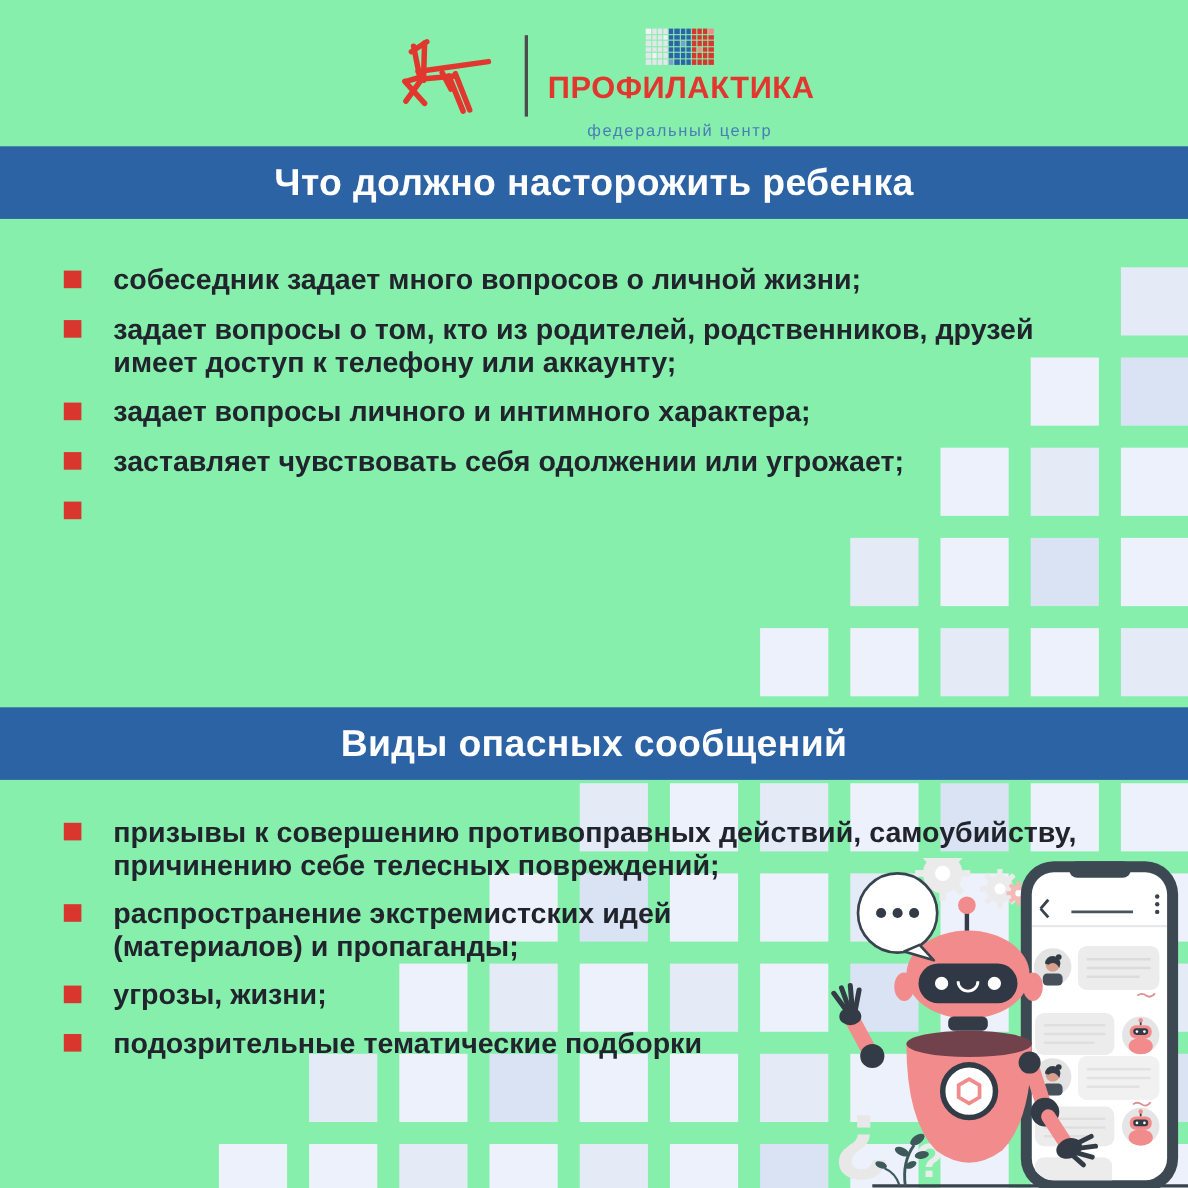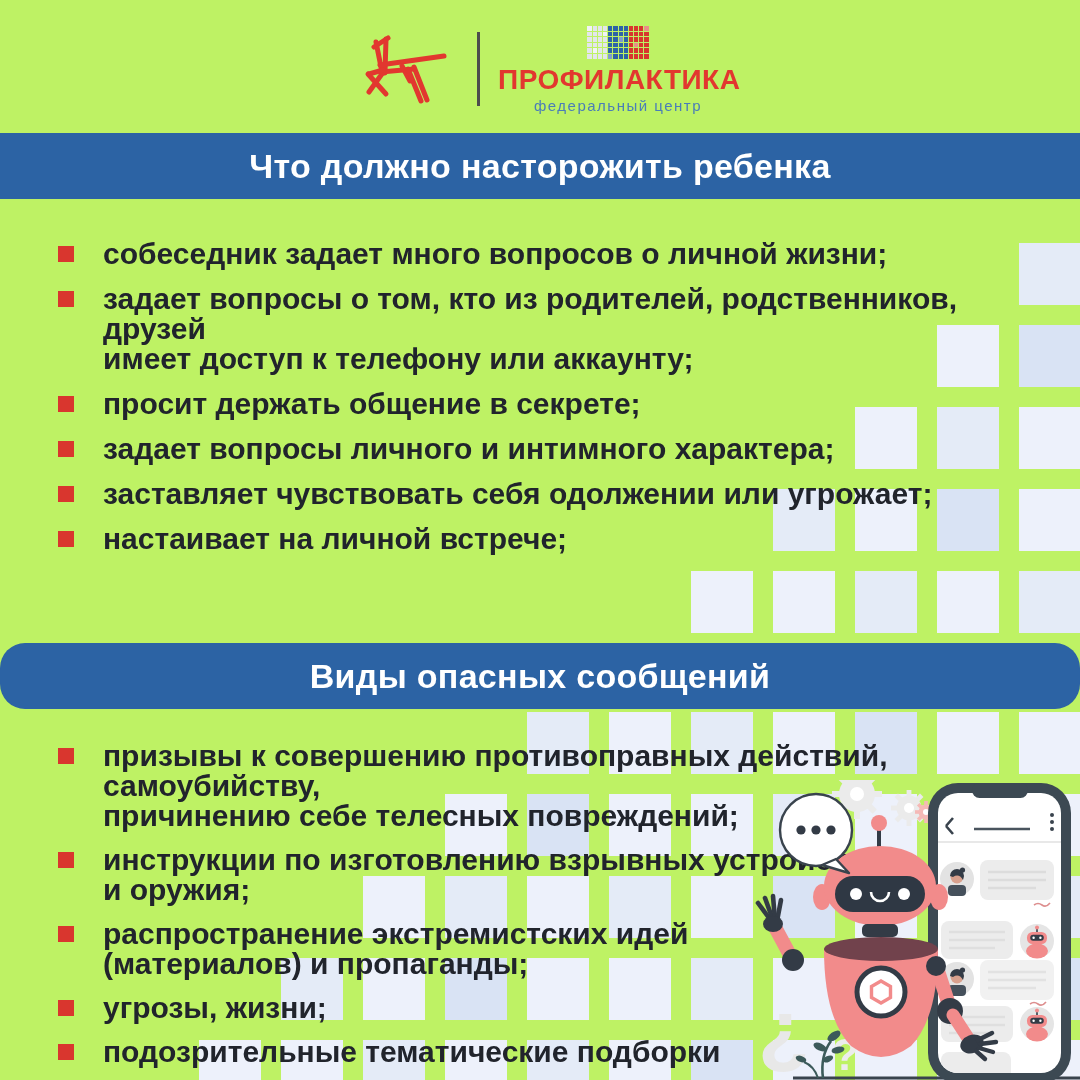--- a/index.html
+++ b/index.html
@@ -1,45 +1,45 @@
 <!DOCTYPE html>
 <html style="--band-blue: #2c63a4; --accent-red: #d9362e; --text-dark: #21242c; --brand-red: #e2372f; --brand-blue: #4a7db8; --robot-pink: #f28b8b; --robot-dark: #333b46;"><head>
 <meta charset="utf-8">
 <style>
   html,body{margin:0;padding:0;background:#888;}
   .canvas{
-    position:relative;width:1080px;height:1080px;background:#bef264;
+    position:relative;width:1080px;height:1080px;background:#86efac;
     overflow:hidden;font-family:"Liberation Sans", sans-serif;
     margin:0 auto;
   }
   
   #bg-squares{position:absolute;inset:0;z-index:0;}
   .bg-sq{position:absolute;width:62px;height:62px;}
   
   .logo-row{position:absolute;top:0;left:0;width:1080px;height:133px;z-index:2;}
   .chair-svg{position:absolute;left:356px;top:26px;}
   .logo-divider{position:absolute;left:477px;top:32px;width:3px;height:74px;background:#4d4d4d;}
   .brand{position:absolute;left:498px;top:24px;width:240px;text-align:center;}
   #flag-grid{display:grid;grid-template-columns:repeat(12,4.2px);grid-auto-rows:4.6px;gap:1px;justify-content:center;margin:2px auto 6px auto;}
   .brand-name{font-size:28px;font-weight:700;color:var(--brand-red,#e2372f);letter-spacing:.5px;line-height:30px;}
-  .brand-sub{font-size:15px;font-weight:400;color:var(--brand-blue,#4a7db8);letter-spacing:1.5px;margin-top:2px;}
+  .brand-sub{font-size:15px;font-weight:400;color:var(--brand-blue,#4a7db8);letter-spacing:1.5px;margin-top:16px;}
   
   .band{position:absolute;left:0;width:1080px;height:66px;background:var(--band-blue,#2c63a4);z-index:1;
         display:flex;align-items:center;justify-content:center;}
   .band h2{margin:0;color:#ffffff;font-size:34px;font-weight:700;letter-spacing:.3px;}
   .band1{top:133px;}
-  .band2{top:643px;border-radius:25px;}
+  .band2{top:643px;}
   
   .list{position:absolute;left:58px;width:990px;margin:0;padding:0;list-style:none;z-index:1;}
   .list1{top:239px;}
   .list2{top:741px;width:960px;}
   .list li{display:flex;align-items:flex-start;margin:0 0 15px 0;}
   .list2 li{margin-bottom:14px;}
   .bullet{flex:0 0 16px;width:16px;height:16px;background:var(--accent-red,#d9362e);margin:7px 29px 0 0;}
-  .item-text{font-size:30px;font-weight:700;color:var(--text-dark,#21242c);line-height:30px;white-space:pre-line;}
+  .item-text{font-size:26px;font-weight:700;color:var(--text-dark,#21242c);line-height:30px;white-space:pre-line;}
   
   .illus{position:absolute;left:750px;top:780px;width:330px;height:300px;z-index:2;}
 </style>
 </head>
 <body>
 
 <div class="canvas">
 
   <div id="bg-squares">
       <div class="bg-sq" style="left: 1019px; top: 243px; background: rgb(228, 235, 247);"></div>
@@ -210,50 +210,40 @@
         <span class="bullet"></span>
         <span class="item-text">собеседник задает много вопросов о личной жизни;</span>
       </li>
       <li>
         <span class="bullet"></span>
         <span class="item-text">задает вопросы о том, кто из родителей, родственников, друзей
 имеет доступ к телефону или аккаунту;</span>
       </li>
       <li>
         <span class="bullet"></span>
-        <span class="item-text">просит держать общение в секрете;</span>
-      </li>
-      <li>
-        <span class="bullet"></span>
         <span class="item-text">задает вопросы личного и интимного характера;</span>
       </li>
       <li>
         <span class="bullet"></span>
         <span class="item-text">заставляет чувствовать себя одолжении или угрожает;</span>
       </li>
       <li>
         <span class="bullet"></span>
-        <span class="item-text">настаивает на личной встрече;</span>
       </li>
     </ul>
 
   <div class="band band2">
     <h2>Виды опасных сообщений</h2>
   </div>
 
   <ul class="list list2">
       <li>
         <span class="bullet"></span>
         <span class="item-text">призывы к совершению противоправных действий, самоубийству,
 причинению себе телесных повреждений;</span>
-      </li>
-      <li>
-        <span class="bullet"></span>
-        <span class="item-text">инструкции по изготовлению взрывных устройств
-и оружия;</span>
       </li>
       <li>
         <span class="bullet"></span>
         <span class="item-text">распространение экстремистских идей
 (материалов) и пропаганды;</span>
       </li>
       <li>
         <span class="bullet"></span>
         <span class="item-text">угрозы, жизни;</span>
       </li>

